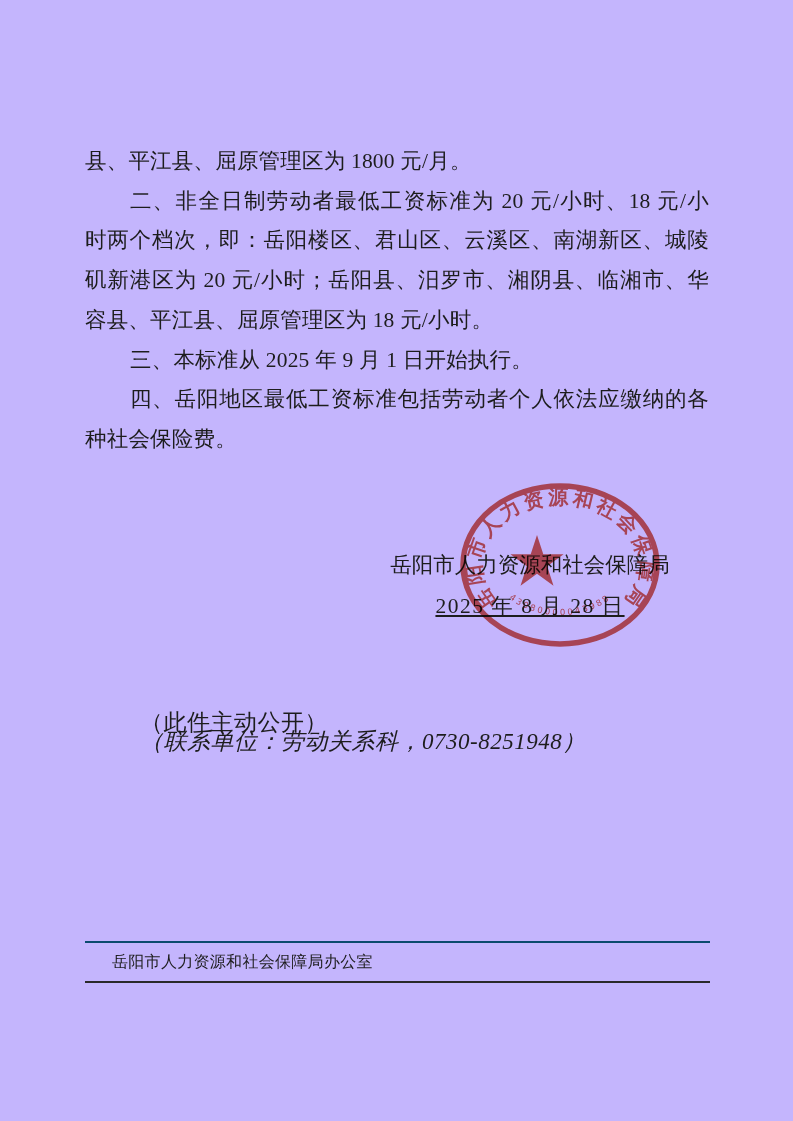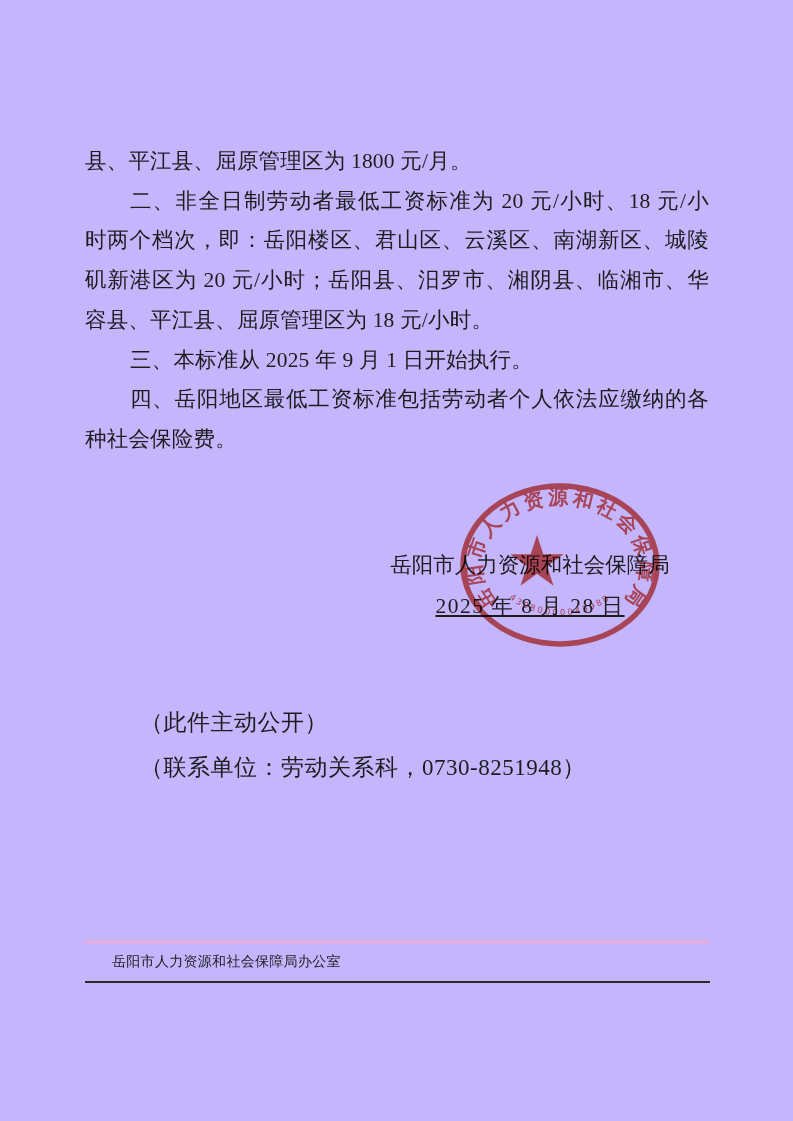--- a/index.html
+++ b/index.html
@@ -54,30 +54,30 @@
     font-family:"DejaVu Sans","Liberation Sans",sans-serif;
     font-size:8.5px;letter-spacing:2.4px;
   }
   .seal .star{fill:var(--seal,#d5493e);}
   
   .note{
     position:absolute;left:140px;
     font-size:23px;letter-spacing:0.5px;white-space:pre;
   }
   .note-1{top:707px;}
-  .note-2{top:752px;}
+  .note-2{top:726px;font-style:italic;}
   
   .footer{
     position:absolute;left:85px;top:941px;width:625px;height:42px;
     box-sizing:border-box;
-    border-top:2px solid #f9a8d4;
+    border-top:2px solid #0c4a6e;
     border-bottom:2px solid #2a2a2a;
     display:flex;align-items:center;justify-content:space-between;
     padding:0 8px 0 27px;
-    font-size:14px;letter-spacing:0.3px;
+    font-size:16px;letter-spacing:0.3px;
   }
   .footer span{white-space:pre;}
 </style>
 </head>
 <body>
 
 <div class="page">
 
   <div class="body-text">
       <div class="line">县、平江县、屈原管理区为 1800 元/月。</div>

